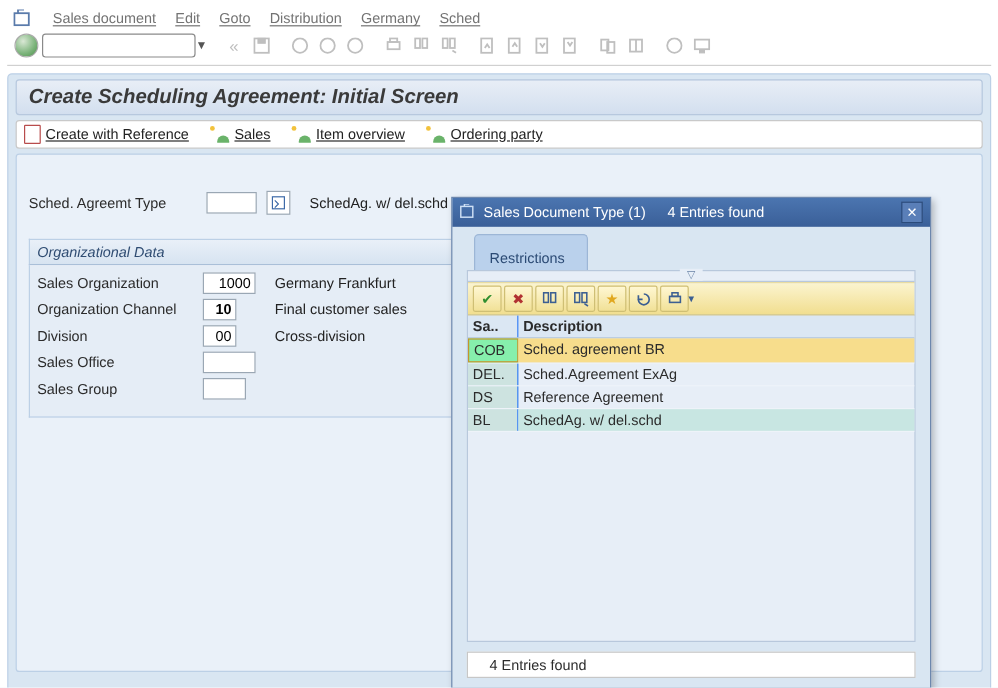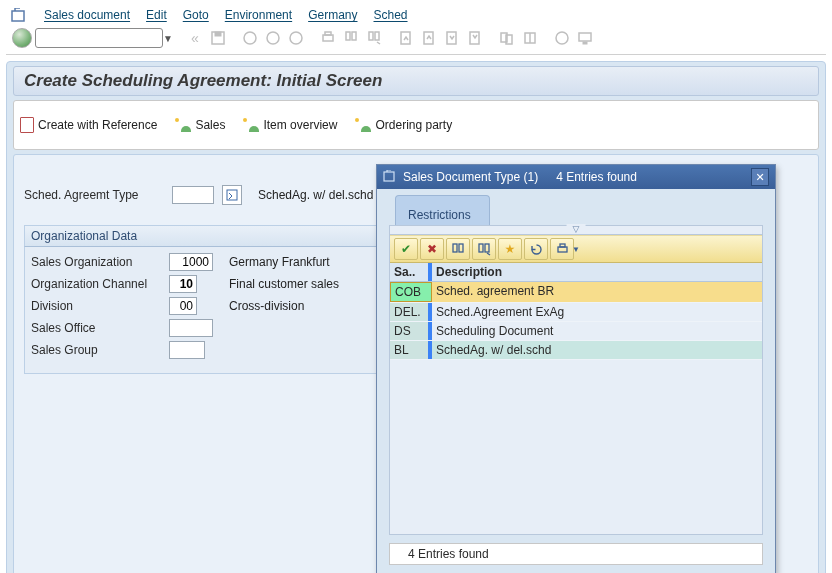--- a/index.html
+++ b/index.html
@@ -33,21 +33,21 @@
     display: flex;
     align-items: center;
     gap: 16px;
     padding: 2px 4px 4px 4px;
   }
   .menubar .logo {
     width: 18px; height: 14px; display: inline-flex; align-items:center; justify-content:center;
     color: #5a7bab;
   }
   .menubar .menu-item {
-    color: #0c4a6e;
+    color: #737373;
     text-decoration: underline;
     text-underline-offset: 2px;
     cursor: pointer;
   }
   .menubar .menu-item:first-of-type { text-decoration-style: dotted; }
   .icon-toolbar {
     display: flex;
     align-items: center;
     gap: 3px;
     padding: 2px 6px 6px 6px;
@@ -97,24 +97,25 @@
     font-size:17px;
     font-style: italic;
     font-weight: bold;
     color: #3a3a3a;
   }
   .app-toolbar {
     margin-top: 4px;
     background: #fff;
     border: 1px solid #c9c9c9;
     border-radius: 3px;
-    padding: 16px 6px;
+    padding: 3px 6px;
     display: flex;
     align-items: center;
     gap: 18px;
+    text-decoration: underline;
   }
   .app-toolbar .btn {
     display: inline-flex; align-items:center; gap:4px;
     cursor: pointer;
     color:#222;
   }
   .app-toolbar .btn .doc-icon {
     width:12px;height:14px;border:1.5px solid #b84c4c;border-radius:1px;display:inline-block;
   }
   .app-toolbar .btn .sales-icon {
@@ -152,20 +153,21 @@
   .group {
     margin-top: 20px;
     width: 360px;
   }
   .group-head {
     background: linear-gradient(#e9f0f8, #d7e4f1);
     border: 1px solid var(--sap-panel-border);
     border-bottom: 1px solid #a9bfd8;
     padding: 3px 6px;
     color: #2f4c72;
+    font-style: italic;
   }
   .group-body {
     border: 1px solid var(--sap-panel-border);
     border-top: none;
     padding: 6px 6px 10px 6px;
     background: #e5edf6;
   }
   .group-body .form-row .lbl { width: 130px; }
   
   .popup {
@@ -233,21 +235,21 @@
   .popup-toolbar .tbtn.green{color:#2f8e2f;}
   .popup-toolbar .tbtn.close{color:#b13232;}
   .popup-toolbar .tbtn.star{color:#e1a81f;}
   .result-table{
     font-size:12px;
   }
   .result-table .hdr{
     display:flex;background:#dbe7f3;border-bottom:1px solid #b3c6dc;
     font-weight:bold;
   }
-  .result-table .col1{width:42px;padding:2px 4px;border-right:4px solid #3b82f6;box-sizing:border-box;}
+  .result-table .col1{width:42px;padding:2px 4px;border-right:1px solid #3b82f6;box-sizing:border-box;}
   .result-table .col2{flex:1;padding:2px 4px;}
   .result-table .row{display:flex;border-bottom:1px solid #eef3f9;}
   .result-table .row .col1{background:#cde3e0;}
   .result-table .row .col2{}
   .result-table .row.hl .col1{background:#86efac;border:1px solid #c4972c;}
   .result-table .row.hl .col2{background:#f7dd8c;}
   .result-table .row.sel .col2{background:#c8e6e2;}
   .popup-status{
     margin:0 12px 8px 12px;
     background:#fff;border:1px solid #c7c7c7;
@@ -266,21 +268,21 @@
   <div class="menubar">
     <span class="logo">
       <svg width="16" height="14">
           <rect x="1" y="3" width="12" height="10" fill="none" stroke="#5a7bab" stroke-width="1.5"></rect>
           <polyline points="4,3 4,0 9,0" fill="none" stroke="#5a7bab" stroke-width="1.5"></polyline>
         </svg>
     </span>
     <span class="menu-item">Sales document</span>
     <span class="menu-item">Edit</span>
     <span class="menu-item">Goto</span>
-    <span class="menu-item">Environment</span>
+    <span class="menu-item">Distribution</span>
     <span class="menu-item">Germany</span>
     <span class="menu-item">Sched</span>
   </div>
 
   <div class="icon-toolbar">
     <span class="status-dot"></span>
     <input class="cmd" type="text" style="">
     <span class="cmd-dd">▼</span>
     <span class="sep"></span>
     <span class="tb">«</span>
@@ -501,21 +503,21 @@
         <div class="row hl">
           <div class="col1">COB</div>
           <div class="col2">Sched. agreement BR</div>
         </div>
         <div class="row">
           <div class="col1">DEL.</div>
           <div class="col2">Sched.Agreement ExAg</div>
         </div>
         <div class="row">
           <div class="col1">DS</div>
-          <div class="col2">Scheduling Document</div>
+          <div class="col2">Reference Agreement</div>
         </div>
         <div class="row sel">
           <div class="col1">BL</div>
           <div class="col2">SchedAg. w/ del.schd</div>
         </div>
       </div>
     </div>
     <div class="popup-status">4 Entries found</div>
   </div>
 

